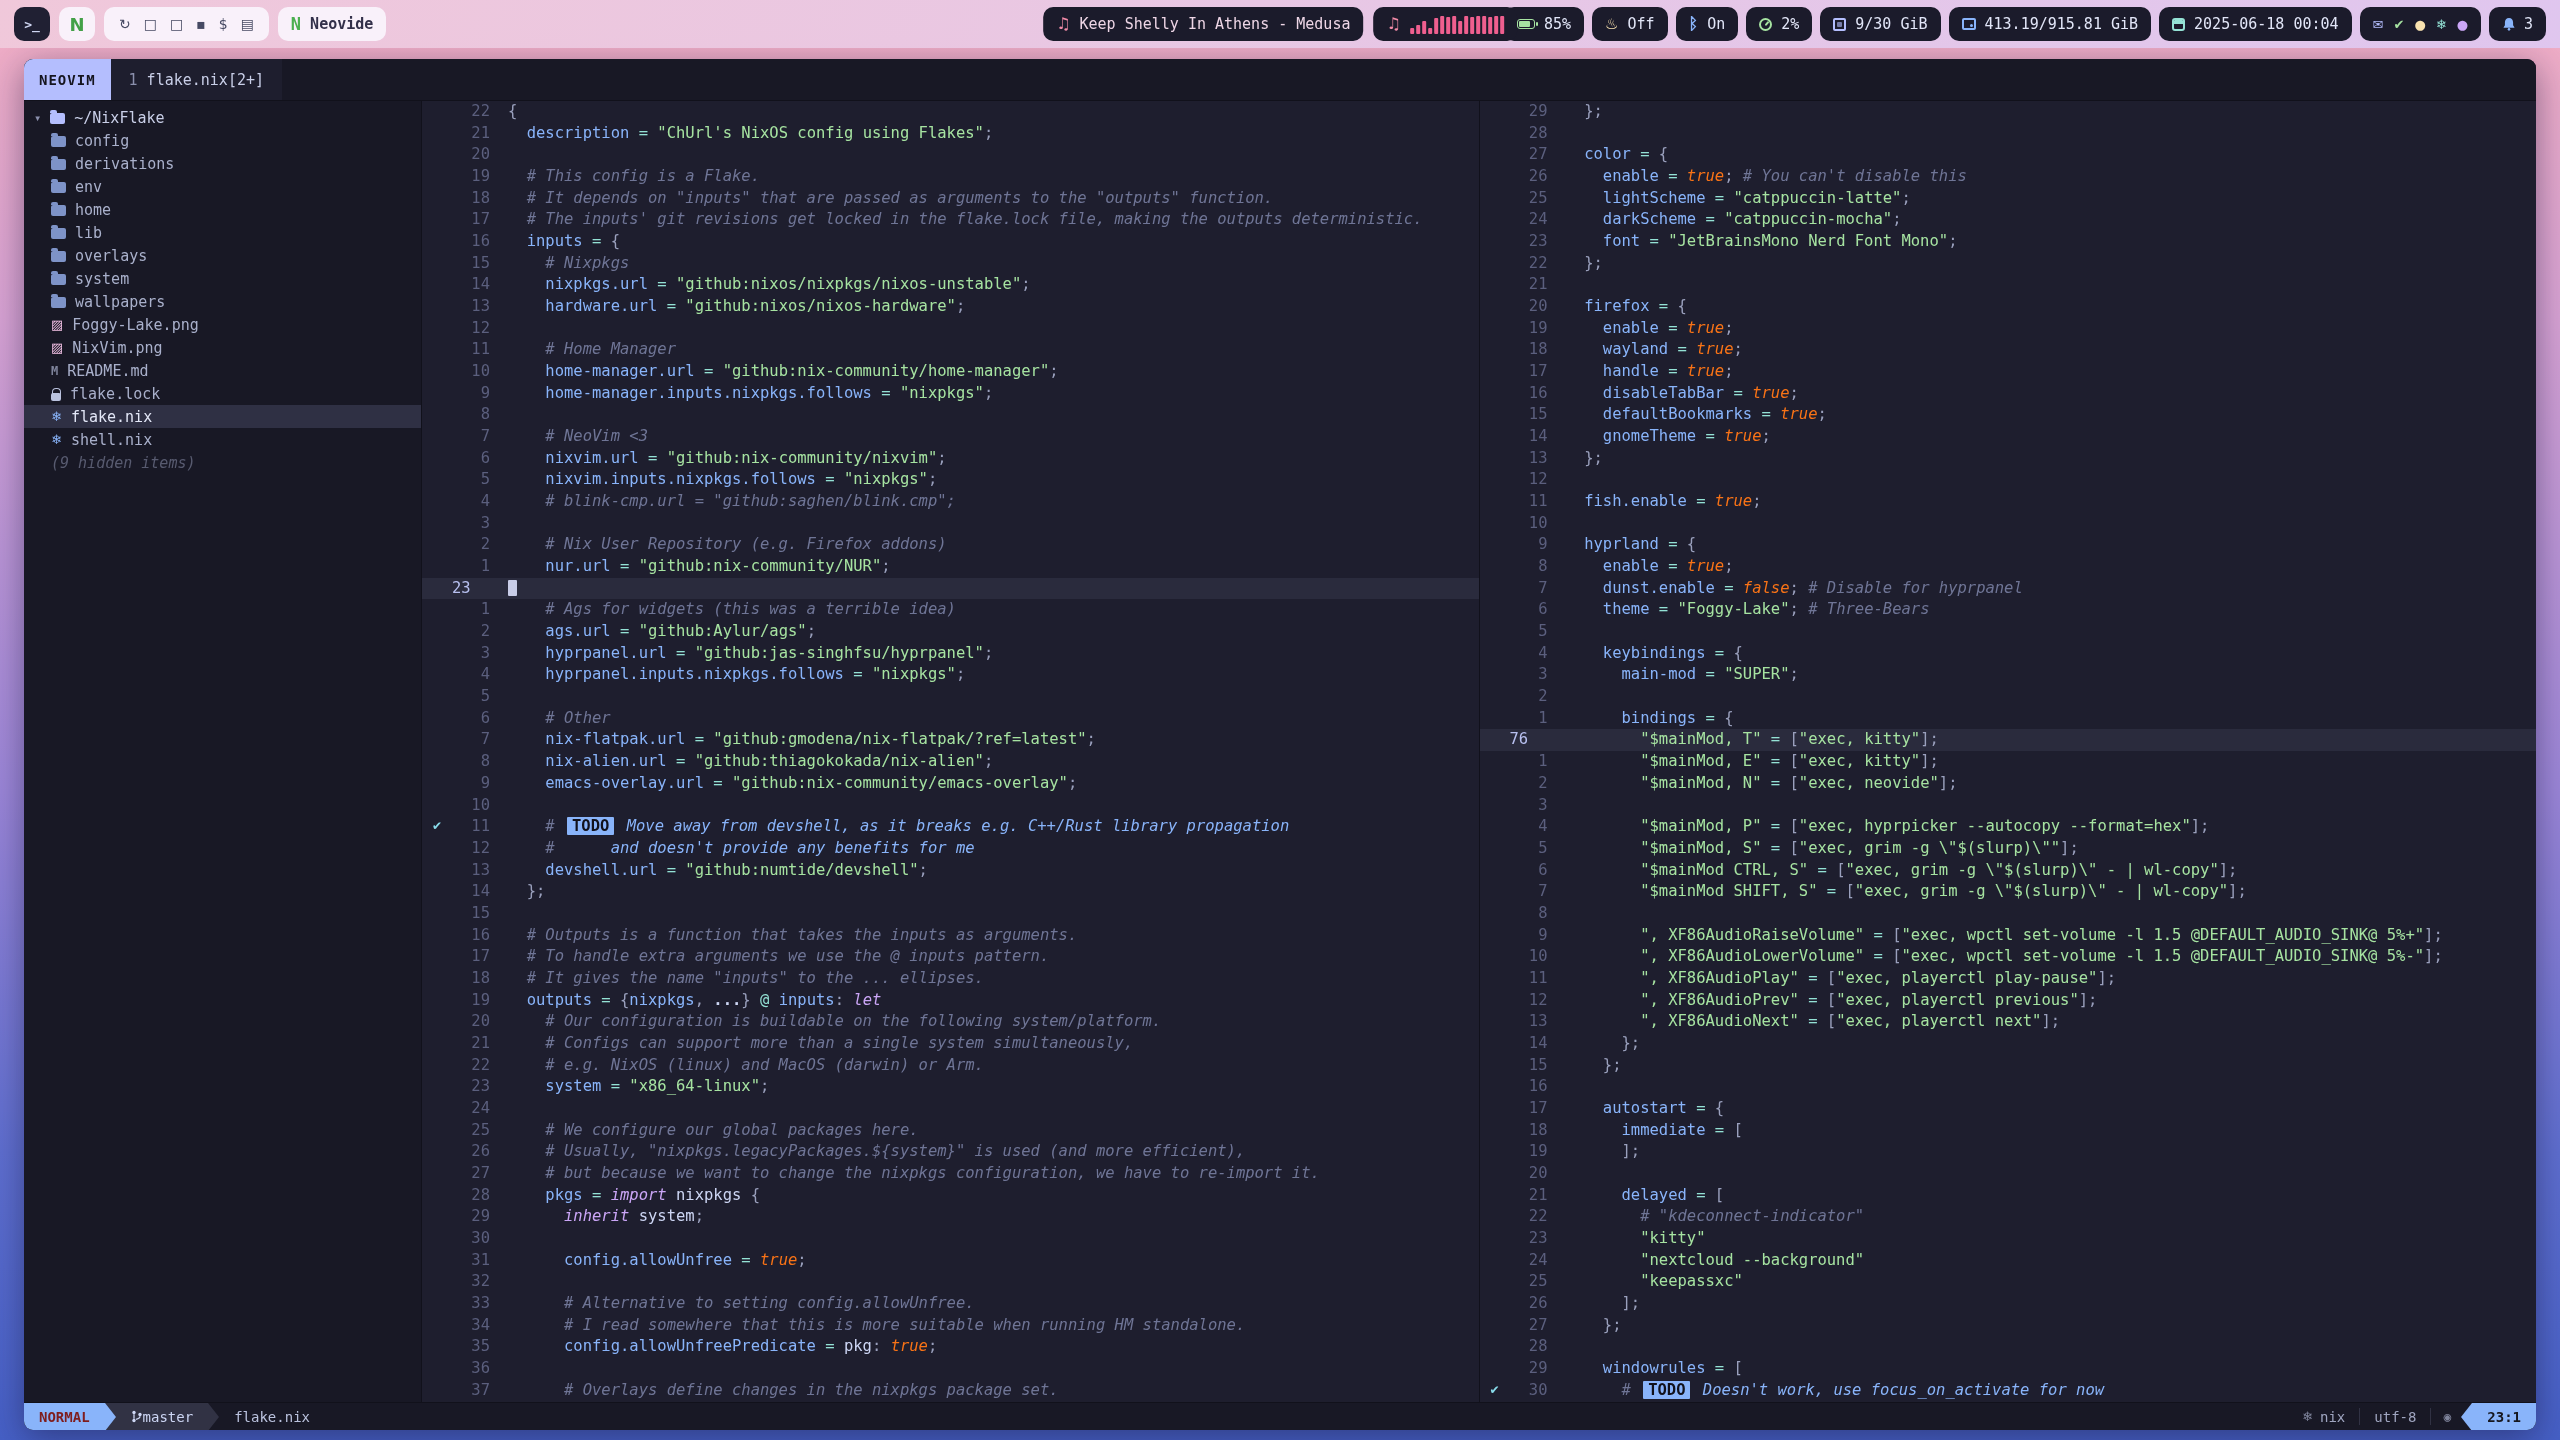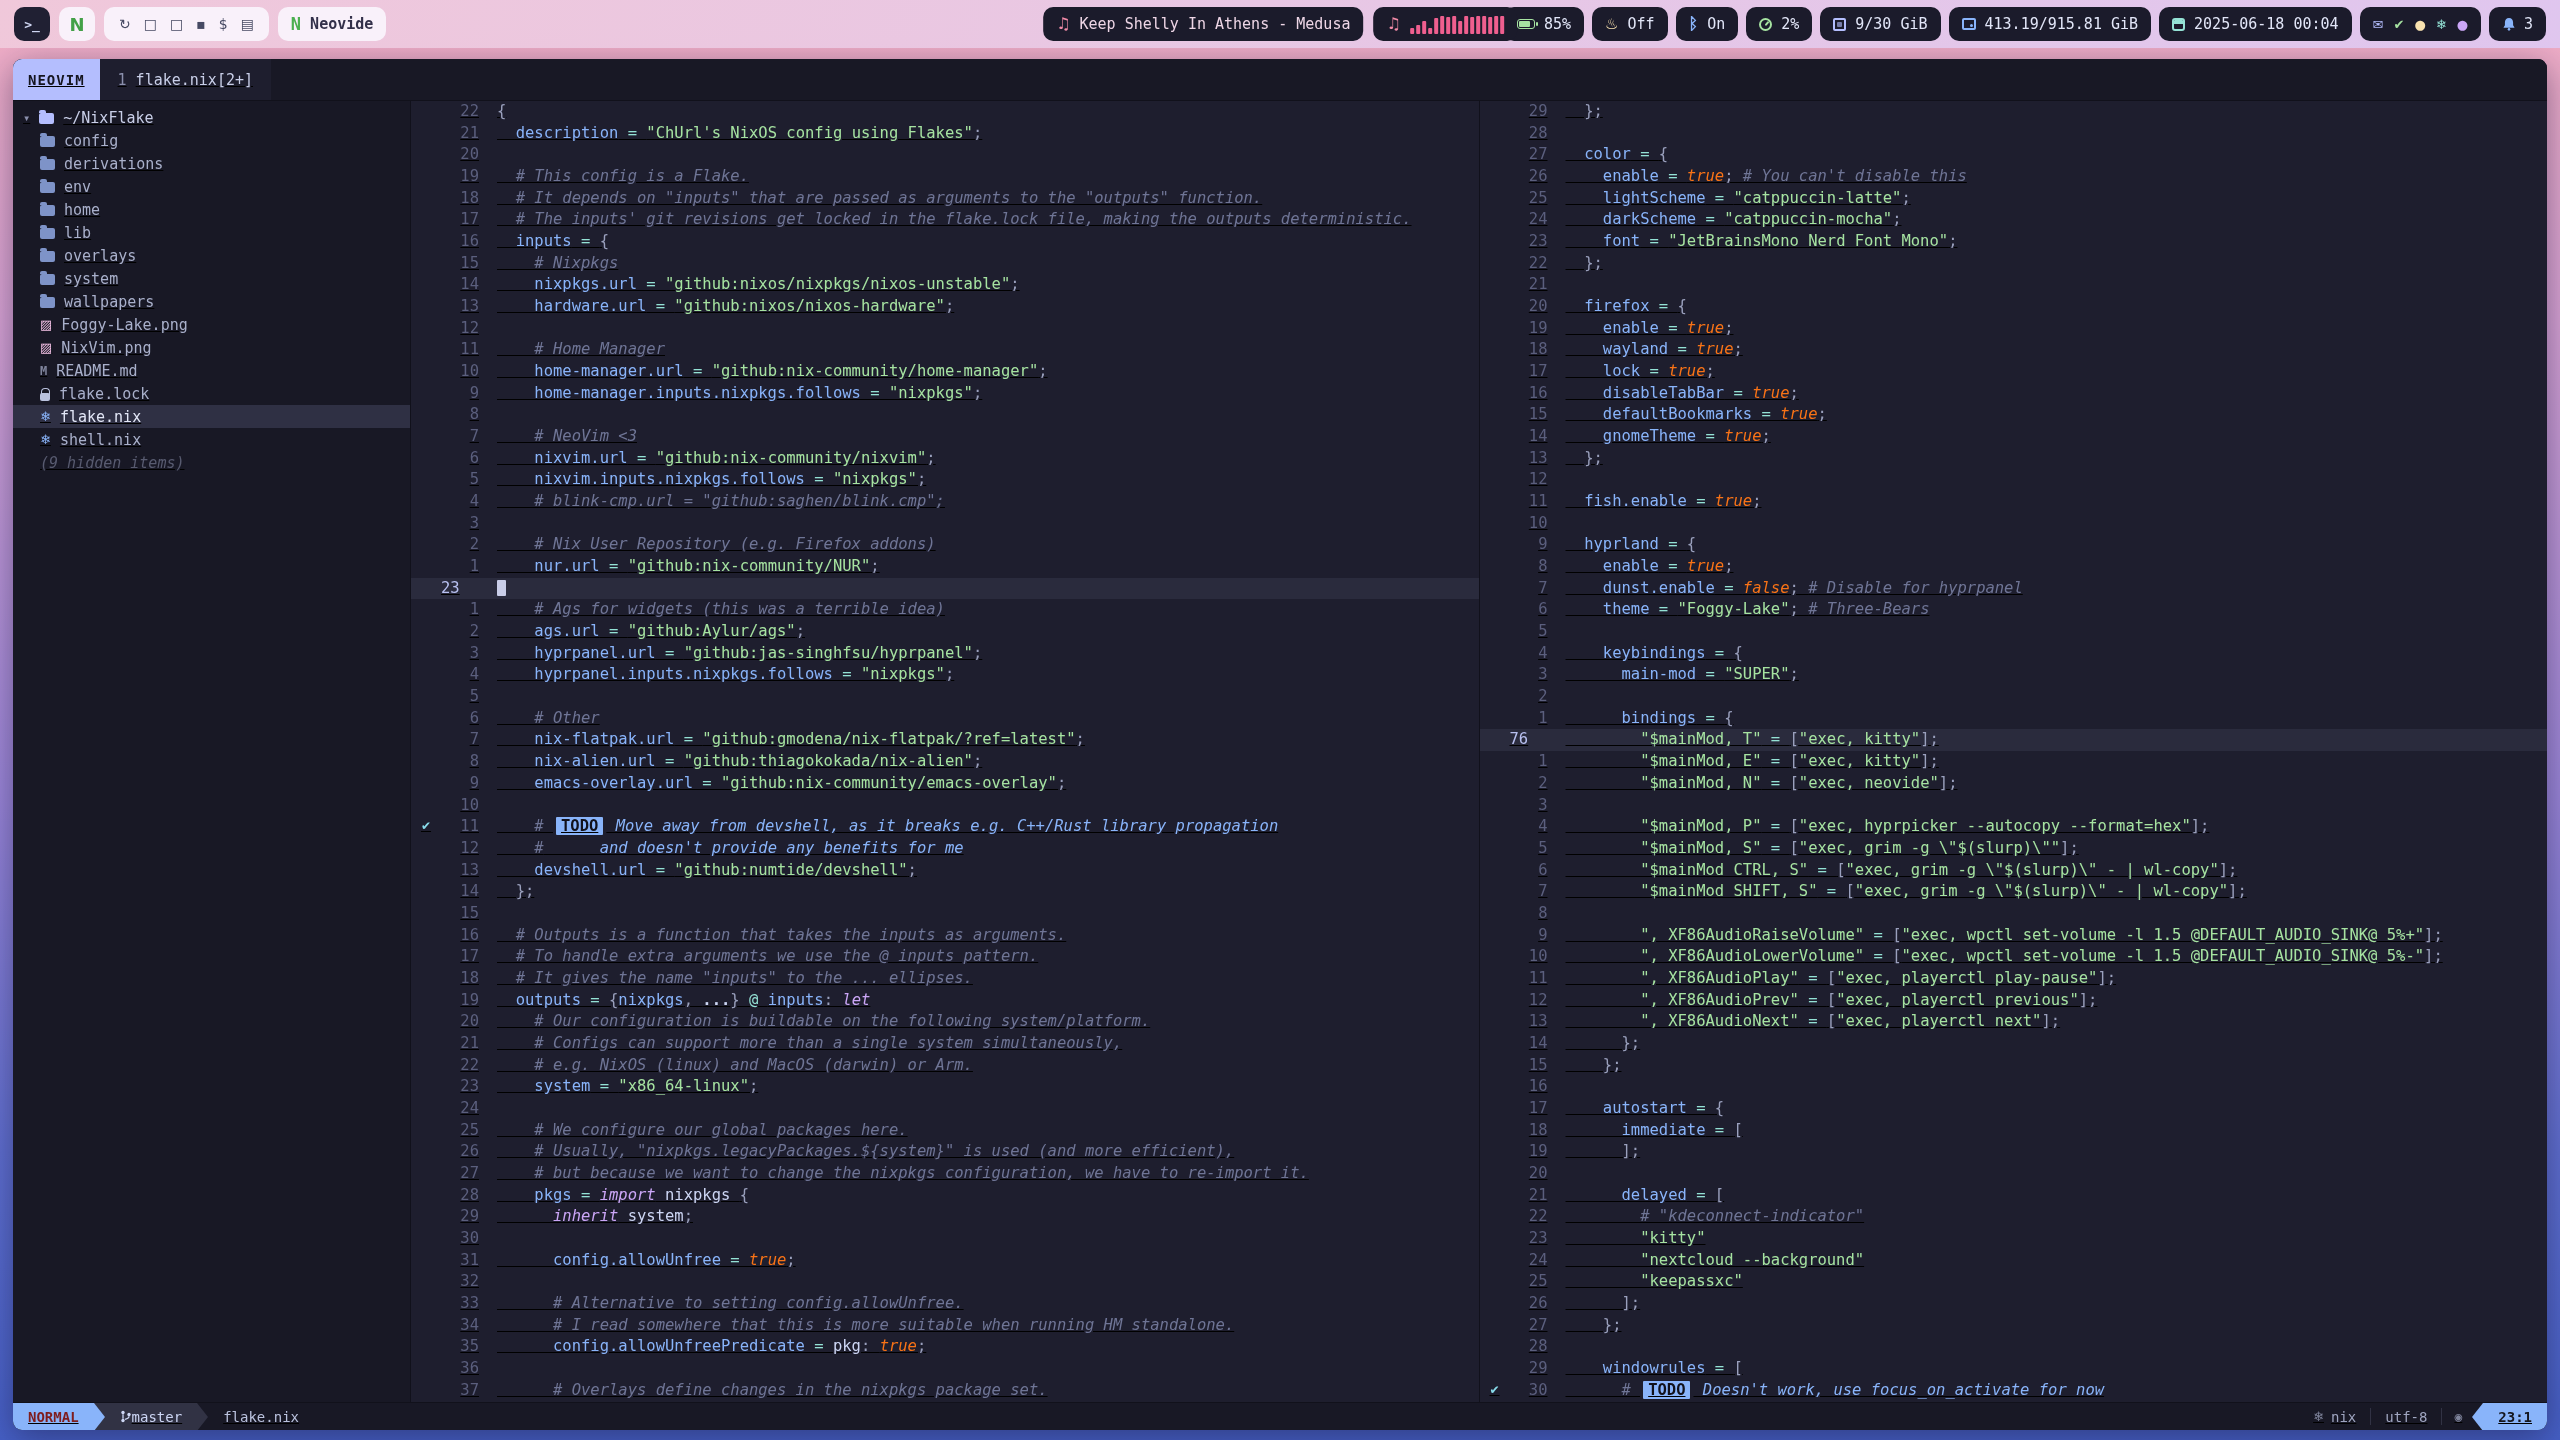--- a/index.html
+++ b/index.html
@@ -54,21 +54,21 @@
   .ic-clock{position:relative;width:13px;height:13px;border:2px solid #94e2d5;border-radius:3px;overflow:hidden}
   .ic-clock::before{content:"";position:absolute;left:0;right:0;top:0;height:4px;background:#94e2d5}
   .traypill { gap:10px; }
   .tray-ic { font-size:13px; line-height:1; }
   .ti-mail{color:#b4befe} .ti-check{color:#a6e3a1} .ti-brightness{color:#f9e2af}
   .ti-nix{color:#94e2d5} .ti-palette{color:#cba6f7}
   .bellpill { gap:8px; }
   .bell-count { color:#dfe3f5; font-size:15px; }
 
   
-  .desk { flex:1; padding:11px 13px 10px; min-height:0;text-decoration:underline; }
+  .desk { flex:1; padding:11px 24px 10px; min-height:0; }
   .window {
     width:100%; height:100%; background:#1e1e2e; border-radius:9px; overflow:hidden;
     display:flex; flex-direction:column; box-shadow:0 8px 34px rgba(20,18,50,.45);
   }
 
   
   .tabline { height:42px; flex-shrink:0; background:#181825; display:flex; align-items:stretch; border-bottom:1px solid #11111b; }
   .nv-chip { background:#b4befe; color:#15151f; font-weight:bold; font-size:14px; letter-spacing:1px; display:flex; align-items:center; padding:0 15px; }
   .tab { background:#1e1e2e; display:flex; align-items:center; padding:0 18px; font-size:15px; gap:9px; }
   .tab-index { color:#8b90ad; }
@@ -380,21 +380,21 @@
           <div class="cl"><span class="sign"></span><span class="lnum">27</span><span class="ltext"><span class="tk-i">  color</span><span class="tk-o"> = </span><span class="tk-p">{</span></span></div>
           <div class="cl"><span class="sign"></span><span class="lnum">26</span><span class="ltext"><span class="tk-i">    enable</span><span class="tk-o"> = </span><span class="tk-b">true</span><span class="tk-p">; </span><span class="tk-c"># You can't disable this</span></span></div>
           <div class="cl"><span class="sign"></span><span class="lnum">25</span><span class="ltext"><span class="tk-i">    lightScheme</span><span class="tk-o"> = </span><span class="tk-s">"catppuccin-latte"</span><span class="tk-p">;</span></span></div>
           <div class="cl"><span class="sign"></span><span class="lnum">24</span><span class="ltext"><span class="tk-i">    darkScheme</span><span class="tk-o"> = </span><span class="tk-s">"catppuccin-mocha"</span><span class="tk-p">;</span></span></div>
           <div class="cl"><span class="sign"></span><span class="lnum">23</span><span class="ltext"><span class="tk-i">    font</span><span class="tk-o"> = </span><span class="tk-s">"JetBrainsMono Nerd Font Mono"</span><span class="tk-p">;</span></span></div>
           <div class="cl"><span class="sign"></span><span class="lnum">22</span><span class="ltext"><span class="tk-p">  };</span></span></div>
           <div class="cl"><span class="sign"></span><span class="lnum">21</span><span class="ltext"></span></div>
           <div class="cl"><span class="sign"></span><span class="lnum">20</span><span class="ltext"><span class="tk-i">  firefox</span><span class="tk-o"> = </span><span class="tk-p">{</span></span></div>
           <div class="cl"><span class="sign"></span><span class="lnum">19</span><span class="ltext"><span class="tk-i">    enable</span><span class="tk-o"> = </span><span class="tk-b">true</span><span class="tk-p">;</span></span></div>
           <div class="cl"><span class="sign"></span><span class="lnum">18</span><span class="ltext"><span class="tk-i">    wayland</span><span class="tk-o"> = </span><span class="tk-b">true</span><span class="tk-p">;</span></span></div>
-          <div class="cl"><span class="sign"></span><span class="lnum">17</span><span class="ltext"><span class="tk-i">    lock</span><span class="tk-o"> = </span><span class="tk-b">true</span><span class="tk-p">;</span></span></div>
+          <div class="cl"><span class="sign"></span><span class="lnum">17</span><span class="ltext"><span class="tk-i">    handle</span><span class="tk-o"> = </span><span class="tk-b">true</span><span class="tk-p">;</span></span></div>
           <div class="cl"><span class="sign"></span><span class="lnum">16</span><span class="ltext"><span class="tk-i">    disableTabBar</span><span class="tk-o"> = </span><span class="tk-b">true</span><span class="tk-p">;</span></span></div>
           <div class="cl"><span class="sign"></span><span class="lnum">15</span><span class="ltext"><span class="tk-i">    defaultBookmarks</span><span class="tk-o"> = </span><span class="tk-b">true</span><span class="tk-p">;</span></span></div>
           <div class="cl"><span class="sign"></span><span class="lnum">14</span><span class="ltext"><span class="tk-i">    gnomeTheme</span><span class="tk-o"> = </span><span class="tk-b">true</span><span class="tk-p">;</span></span></div>
           <div class="cl"><span class="sign"></span><span class="lnum">13</span><span class="ltext"><span class="tk-p">  };</span></span></div>
           <div class="cl"><span class="sign"></span><span class="lnum">12</span><span class="ltext"></span></div>
           <div class="cl"><span class="sign"></span><span class="lnum">11</span><span class="ltext"><span class="tk-i">  fish.enable</span><span class="tk-o"> = </span><span class="tk-b">true</span><span class="tk-p">;</span></span></div>
           <div class="cl"><span class="sign"></span><span class="lnum">10</span><span class="ltext"></span></div>
           <div class="cl"><span class="sign"></span><span class="lnum">9</span><span class="ltext"><span class="tk-i">  hyprland</span><span class="tk-o"> = </span><span class="tk-p">{</span></span></div>
           <div class="cl"><span class="sign"></span><span class="lnum">8</span><span class="ltext"><span class="tk-i">    enable</span><span class="tk-o"> = </span><span class="tk-b">true</span><span class="tk-p">;</span></span></div>
           <div class="cl"><span class="sign"></span><span class="lnum">7</span><span class="ltext"><span class="tk-i">    dunst.enable</span><span class="tk-o"> = </span><span class="tk-b">false</span><span class="tk-p">; </span><span class="tk-c"># Disable for hyprpanel</span></span></div>

